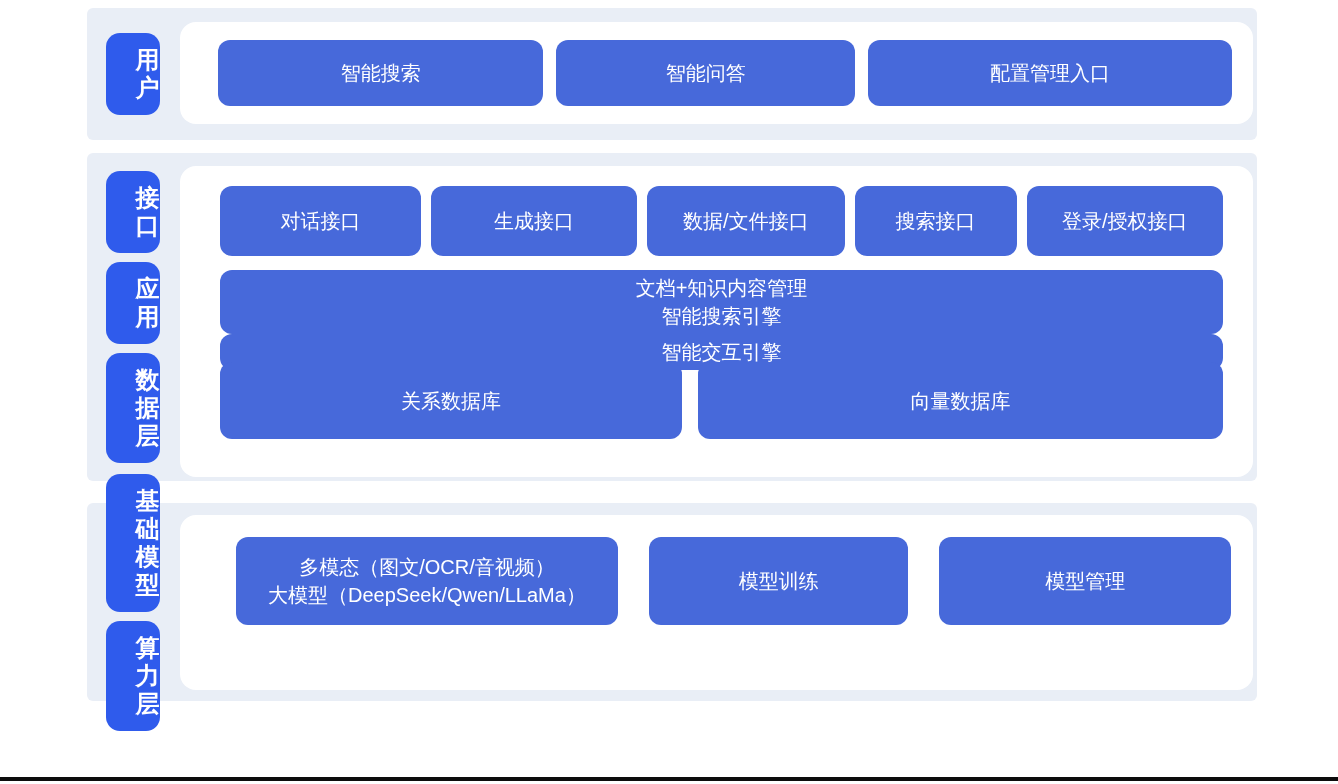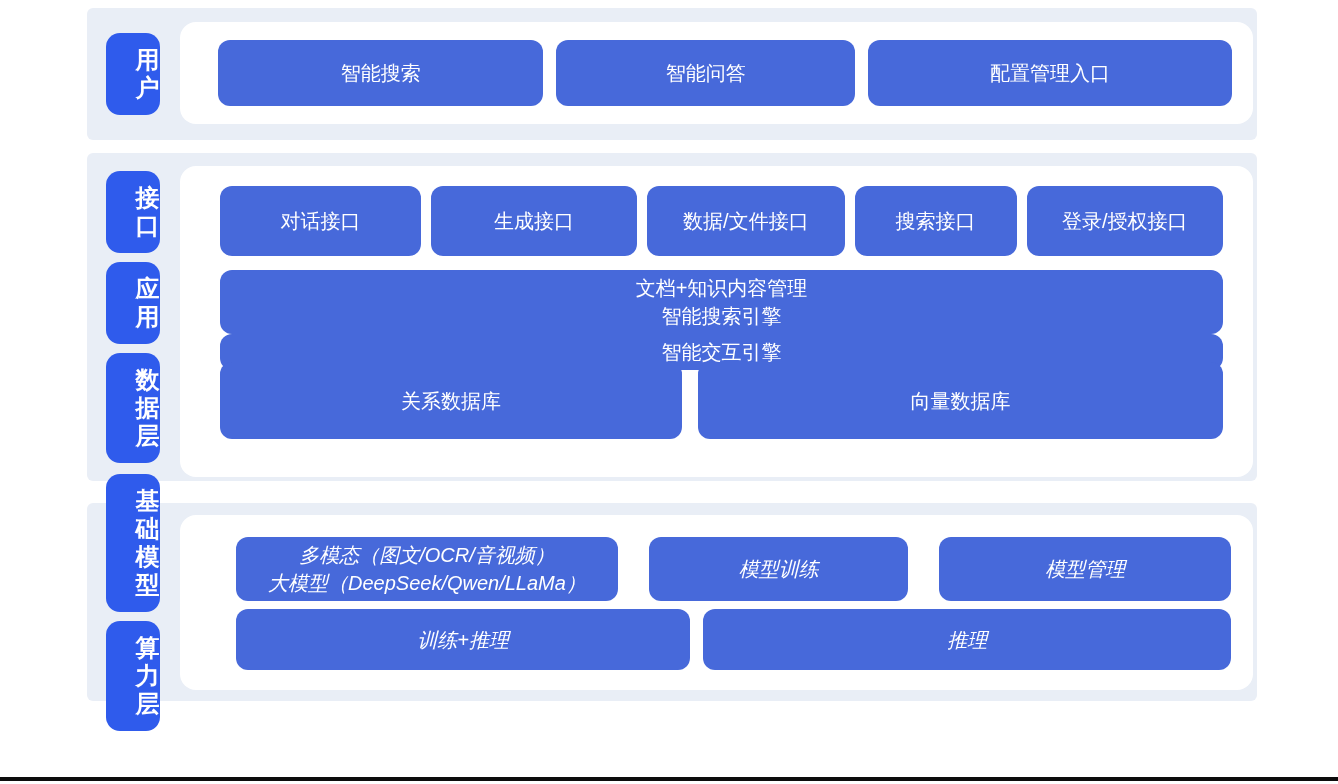--- a/index.html
+++ b/index.html
@@ -31,21 +31,21 @@
     font-weight:bold;font-size:24px;line-height:28px;
     display:flex;align-items:center;justify-content:flex-end;padding:13px 0;
   }
   .side-label span{display:block;width:1.05em;word-break:break-all;text-align:center;}
   .panel{
     position:absolute;left:93px;width:1073px;background:var(--panel-bg);
     border-radius:16px;display:flex;flex-direction:column;
   }
   .sec1 .panel{top:14px;bottom:16px;padding:18px 21px 18px 38px;}
   .sec2 .panel{top:13px;bottom:4px;padding:20px 30px 24px 40px;}
-  .sec3 .panel{top:12px;bottom:11px;padding:22px 22px 20px 56px;font-style:italic;}
+  .sec3 .panel{top:12px;bottom:11px;padding:22px 22px 20px 56px;}
   .row{display:flex;align-items:stretch;}
   .sec1 .row{flex:1;column-gap:13px;}
   .sec2 .row-1{height:70px;column-gap:10px;}
   .sec2 .row-2{height:92px;column-gap:12px;margin-top:14px;flex-direction:column;}
   .sec2 .row-3{height:77px;column-gap:16px;}
   .sec3 .row-1{height:88px;column-gap:31px;}
   .sec3 .row-2{height:110px;column-gap:13px;margin-top:8px;}
   .block{
     background:var(--block-blue);border-radius:12px;color:#ffffff;
     display:flex;align-items:center;justify-content:center;
@@ -115,22 +115,18 @@
         <span>算力层</span>
       </div>
     </div>
     <div class="panel">
       <div class="row row-1">
         <div class="block" style="flex:393 0 0">多模态（图文/OCR/音视频）
 大模型（DeepSeek/Qwen/LLaMa）</div>
         <div class="block" style="flex:260 0 0">模型训练</div>
         <div class="block" style="flex:295 0 0">模型管理</div>
       </div>
-      <div class="row row-2">
-        <div class="block" style="flex:461 0 0">训练+推理</div>
-        <div class="block" style="flex:539 0 0">推理</div>
-      </div>
     </div>
   </div>
 
 </div>
 
 <div class="bottom-line"></div>
 
 </body></html>

